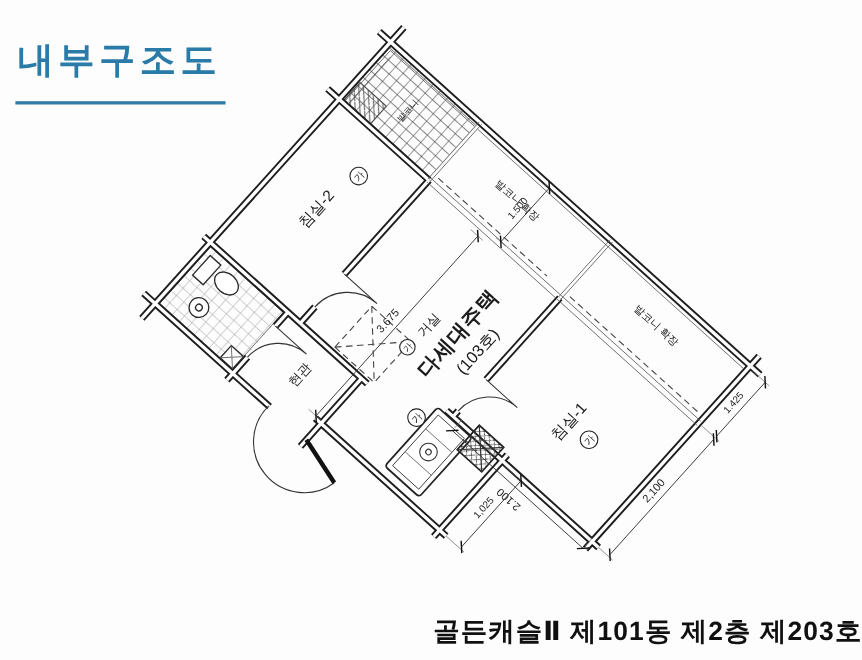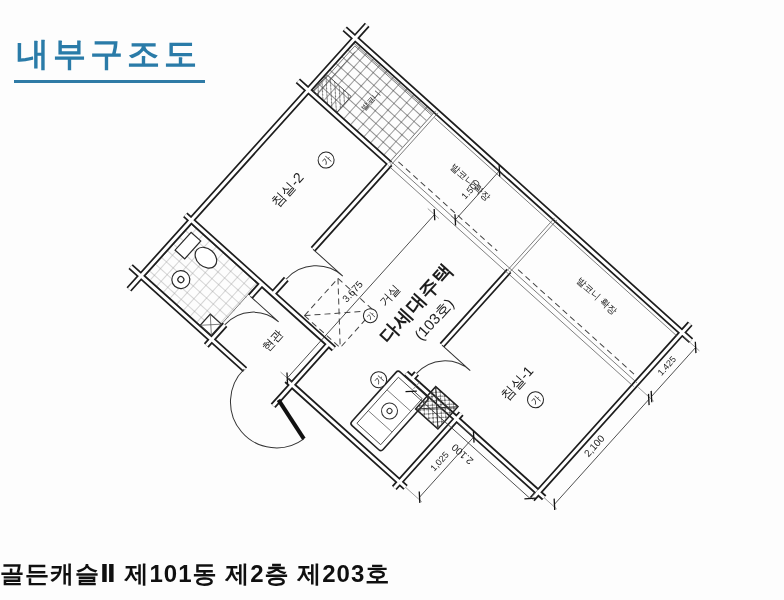--- a/index.html
+++ b/index.html
@@ -5,25 +5,25 @@
   html,body{margin:0;padding:0;}
   body{
     width:784px;height:600px;position:relative;overflow:hidden;
     background:#fdfdfd;
     font-family:"Liberation Sans","DejaVu Sans",sans-serif;
   }
   .page-title{
     position:absolute;left:14px;top:32px;
     font-size:33px;font-weight:bold;letter-spacing:4px;
     color:#2a7ba8;border-bottom:3.5px solid #2f7ba6;
-    padding:0 4px 3px 2px;display:inline-block;
+    padding:0 4px 15px 2px;display:inline-block;
   }
   .caption{
     position:absolute;left:0;top:558px;width:100%;
-    text-align:left;font-size:24px;font-weight:600;
+    text-align:right;font-size:24px;font-weight:600;
     letter-spacing:1px;color:#101010;
   }
   svg{position:absolute;left:0;top:0;}
   svg text{fill:#1c1c1c;font-family:"Liberation Sans","DejaVu Sans",sans-serif;}
   .wall-outer{stroke:#1e1e1e;stroke-width:6.5;fill:none;stroke-linecap:butt;}
   .wall-inner{stroke:#ffffff;stroke-width:3;fill:none;stroke-linecap:butt;}
   .thinline{stroke:#333;stroke-width:1;fill:none;}
   .hairline{stroke:#555;stroke-width:0.7;fill:none;}
   .dashline{stroke:#444;stroke-width:1;fill:none;stroke-dasharray:6 4;}
   .dimline{stroke:#333;stroke-width:0.8;fill:none;}

